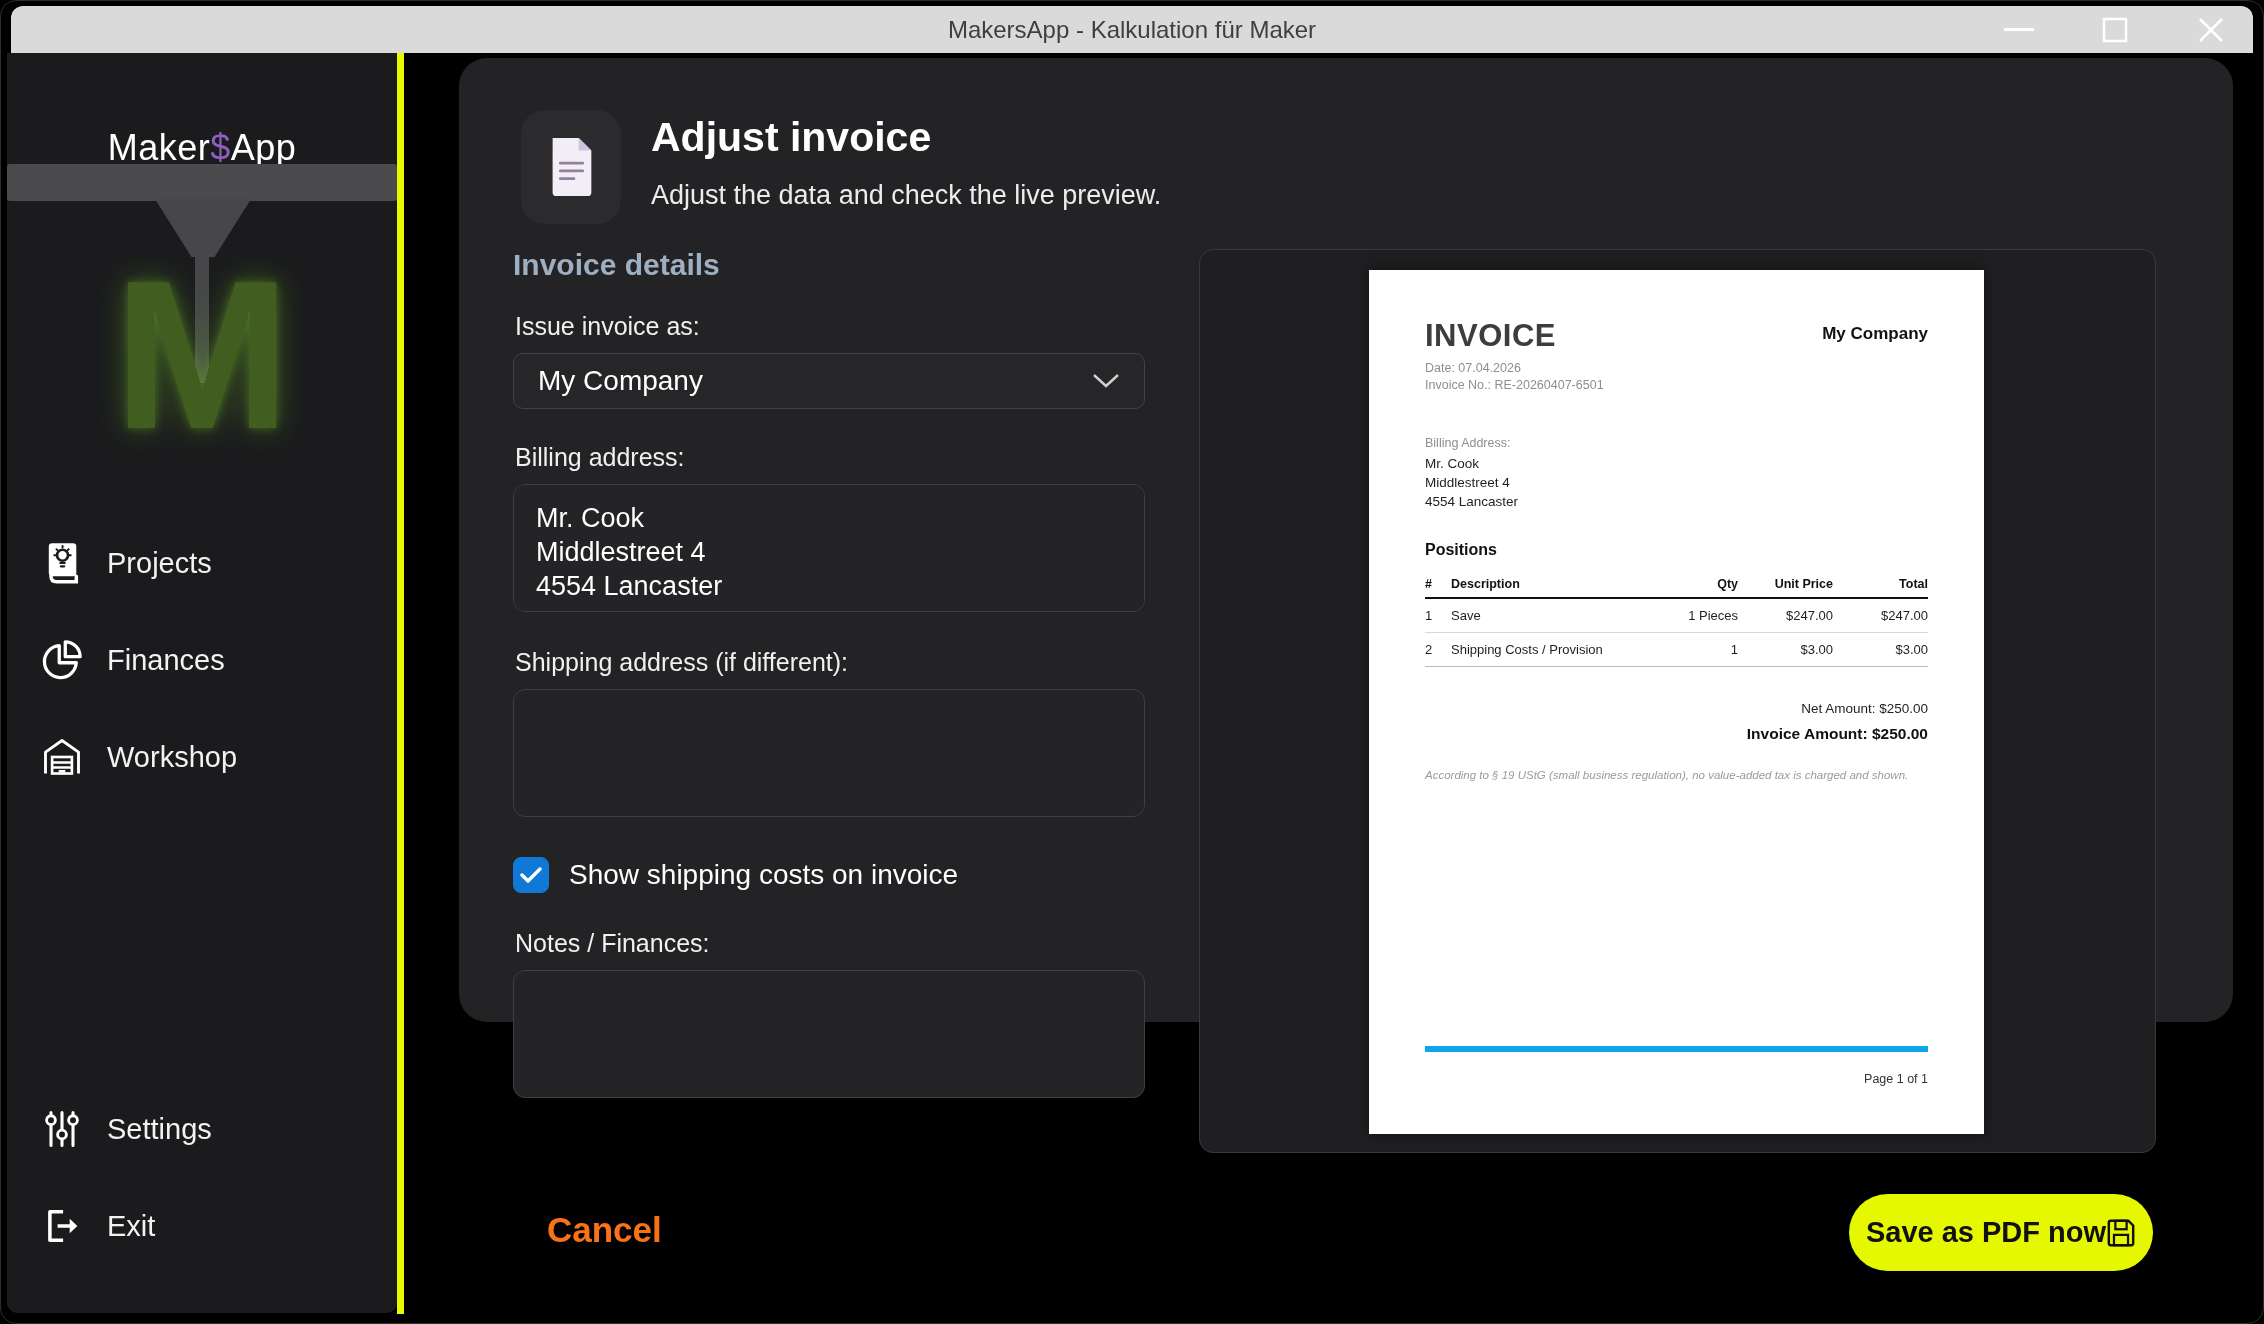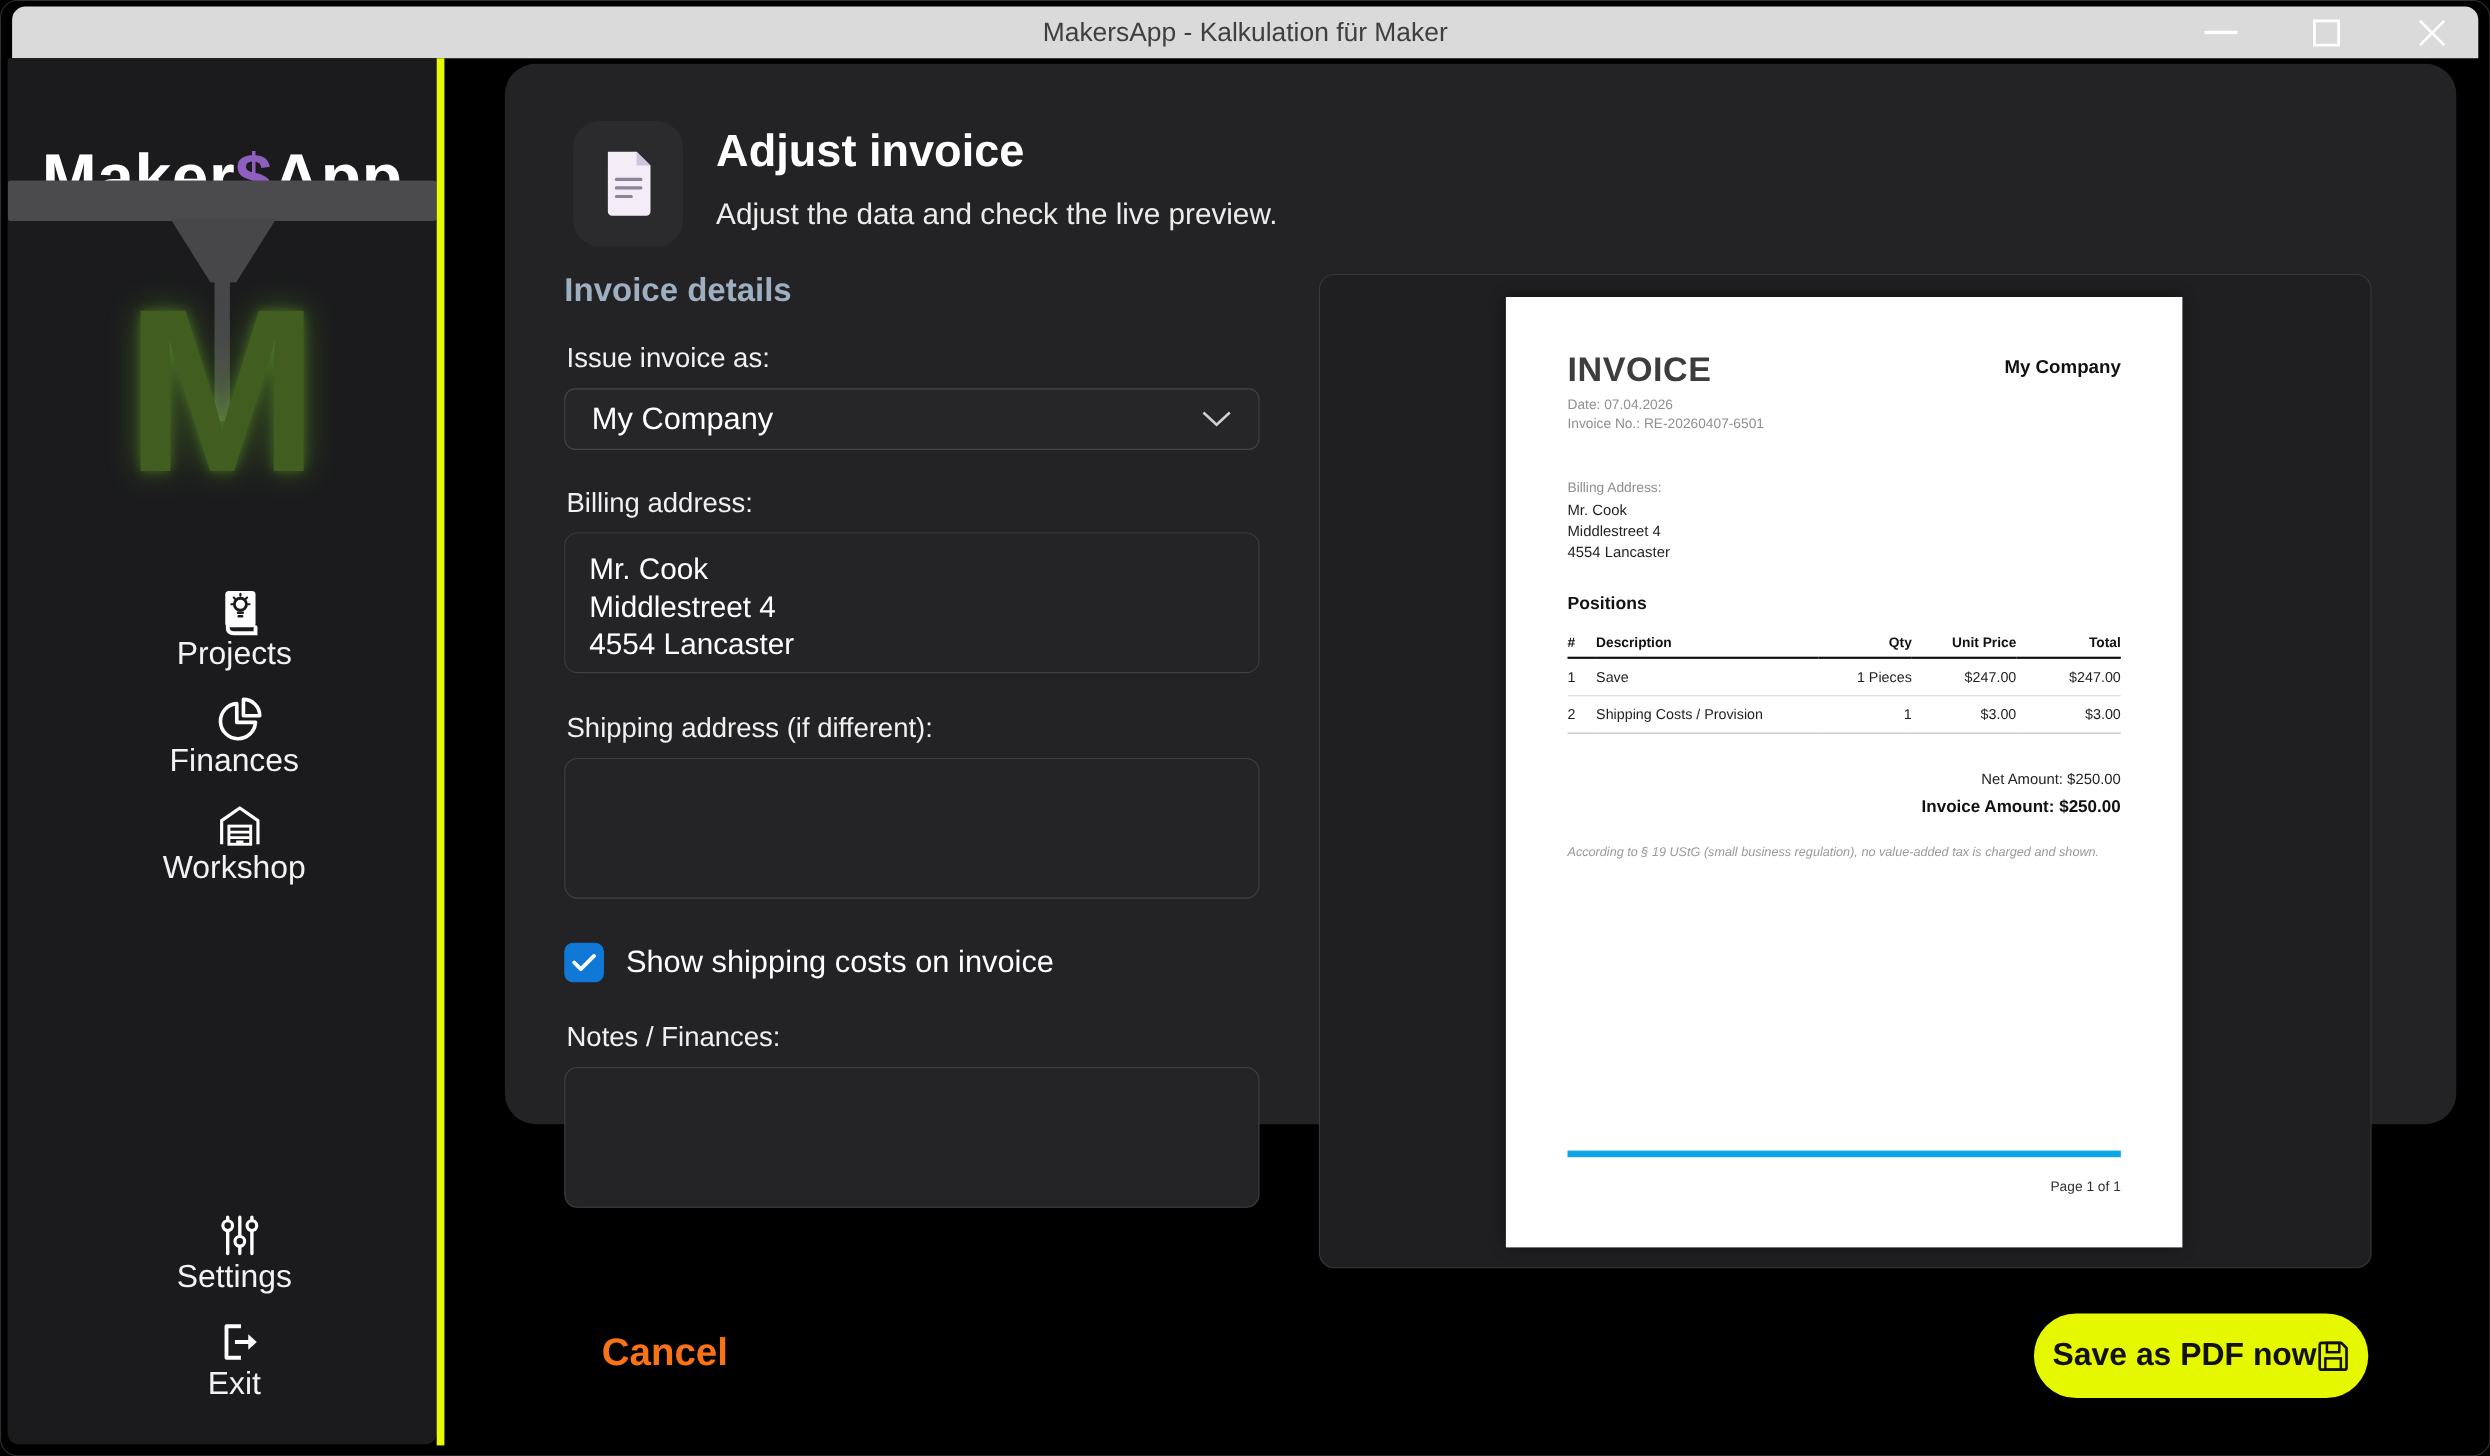--- a/index.html
+++ b/index.html
@@ -12,30 +12,30 @@
     border-radius:12px 12px 0 0;display:flex;align-items:center;justify-content:center;}
   .titlebar-title{font-size:24px;color:#3f3f3f;}
   .titlebar-controls{position:absolute;right:22px;top:0;height:100%;display:flex;align-items:center;gap:56px;}
   .tb-btn{width:40px;height:40px;display:flex;align-items:center;justify-content:center;cursor:pointer;}
   .tb-minus{width:30px;height:3px;background:#fff;}
 
   
   .sidebar{position:absolute;left:6px;top:52px;width:390px;height:1260px;background:#1b1b1d;
     border-radius:0 0 10px 10px;overflow:hidden;}
   .accent-line{position:absolute;left:396px;top:52px;width:7px;height:1261px;background:#e8fa00;}
-  .logo{position:absolute;top:74px;left:0;width:100%;text-align:center;font-size:60px;font-weight:bold;color:#fff;letter-spacing:.5px;}
+  .logo{position:absolute;top:74px;left:0;width:100%;text-align:center;font-size:36px;font-weight:normal;color:#fff;letter-spacing:.5px;}
   .logo .dollar{color:#8f5fc0;}
   .gantry-bar{position:absolute;left:0;top:111px;width:100%;height:37px;background:#4b4b4d;border-radius:3px;}
   .nozzle{position:absolute;left:148px;top:146px;width:96px;height:58px;background:#47474a;
     clip-path:polygon(0 0,100% 0,62% 100%,38% 100%);}
   .filament{position:absolute;left:188px;top:200px;width:14px;height:130px;background:#47474a;}
   .big-m{position:absolute;left:0;top:196px;width:100%;text-align:center;font-size:212px;line-height:1;
     font-weight:bold;color:#415d20;
     text-shadow:0 0 30px rgba(100,170,40,.45),0 0 10px rgba(130,190,50,.35);}
-  .nav-item{position:absolute;left:0;width:100%;height:56px;display:flex;align-items:center;cursor:pointer;flex-direction:column;}
+  .nav-item{position:absolute;left:0;width:100%;height:56px;display:flex;align-items:center;cursor:pointer;}
   .nav-item .nav-icon{width:46px;height:46px;margin-left:32px;display:flex;align-items:center;justify-content:center;}
   .nav-item .nav-label{margin-left:22px;font-size:29px;color:#f2f2f2;}
 
   
   .dialog{position:absolute;left:458px;top:57px;width:1774px;height:964px;background:#232325;border-radius:28px;}
   .hdr-tile{position:absolute;left:62px;top:52px;width:100px;height:114px;border-radius:24px;background:#2b2b2d;
     display:flex;align-items:center;justify-content:center;}
   .dlg-title{position:absolute;left:192px;top:56px;font-size:41px;font-weight:bold;color:#fff;}
   .dlg-subtitle{position:absolute;left:192px;top:122px;font-size:27px;color:#ececec;}
 

